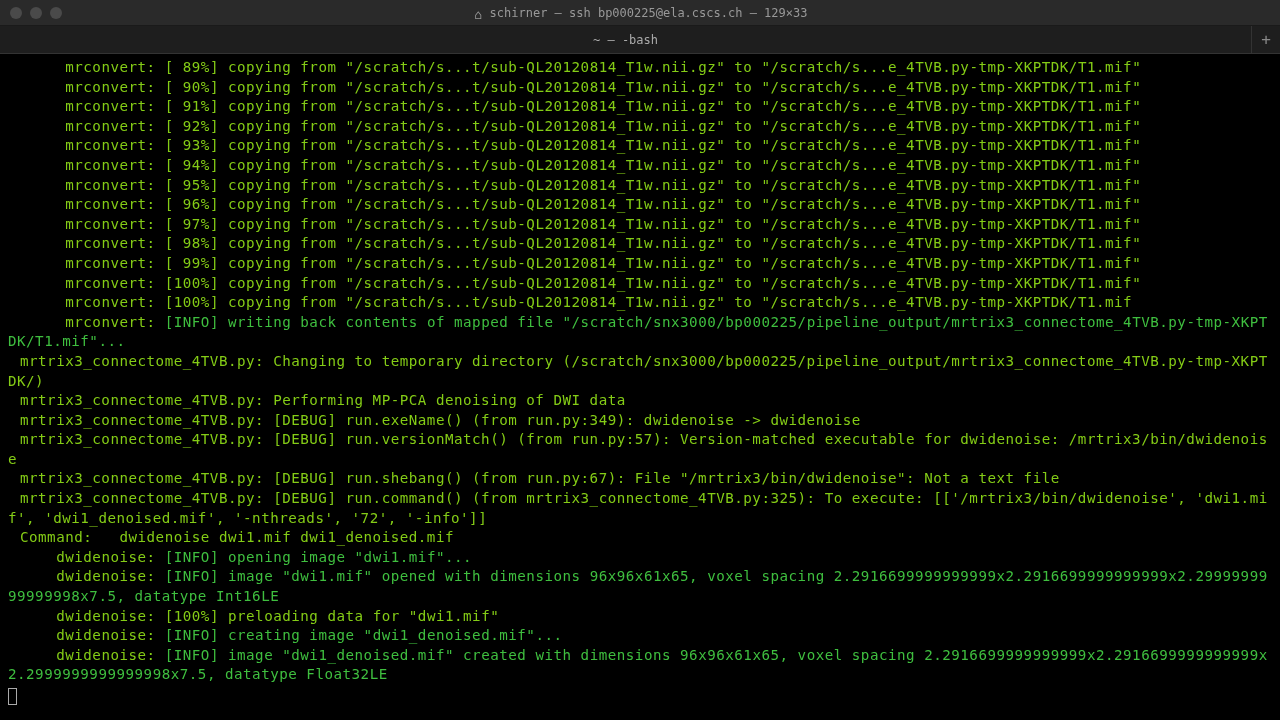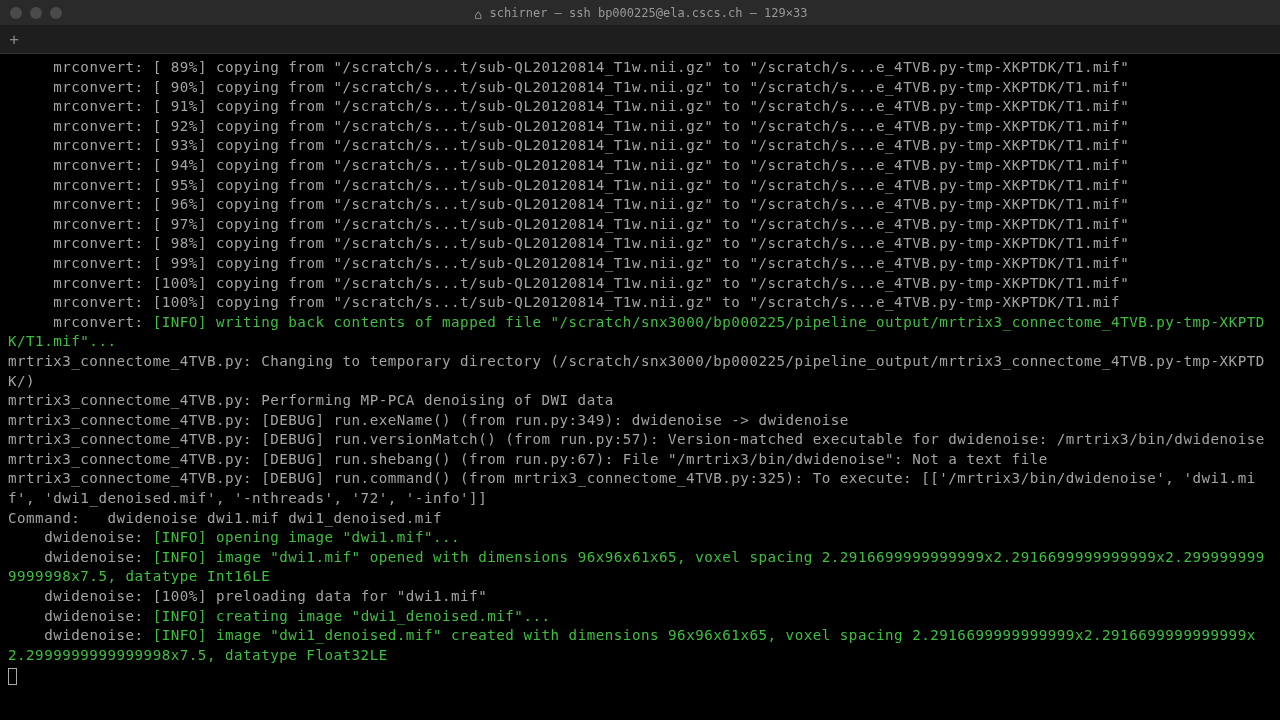--- a/index.html
+++ b/index.html
@@ -88,21 +88,21 @@
     justify-content: center;
   }
   .terminal {
     padding: 4px 8px 4px 8px;
     line-height: 19.6px;
     letter-spacing: 0.5px;
     white-space: pre;
     font-size: 14.2px;
   }
   .line { white-space: pre-wrap; word-break: break-all; }
-  .gray { color: #a3a3a3; }
+  .gray { color: #84cc16; margin-left: 12px; }
   .green { color: #3fbf3f; }
   .cursor {
     display: inline-block;
     width: 9px;
     height: 17px;
     border: 1px solid #aaa;
     vertical-align: bottom;
     margin-top: 2px;
   }
 </style>
@@ -115,16 +115,19 @@
     <div class="traffic-light"></div>
     <div class="traffic-light"></div>
   </div>
   <div class="title-text">
     <span class="home-icon"></span>
     <span>schirner — ssh bp000225@ela.cscs.ch — 129×33</span>
   </div>
 </div>
 
 <div class="tabbar">
+  <div class="tab">
+    <span>~ — -bash</span>
+  </div>
   <div class="tab-new">+</div>
 </div>
 
 <div class="terminal" id="term"><div class="line"><span class="gray">     mrconvert: [ 89%] copying from "/scratch/s...t/sub-QL20120814_T1w.nii.gz" to "/scratch/s...e_4TVB.py-tmp-XKPTDK/T1.mif"</span></div><div class="line"><span class="gray">     mrconvert: [ 90%] copying from "/scratch/s...t/sub-QL20120814_T1w.nii.gz" to "/scratch/s...e_4TVB.py-tmp-XKPTDK/T1.mif"</span></div><div class="line"><span class="gray">     mrconvert: [ 91%] copying from "/scratch/s...t/sub-QL20120814_T1w.nii.gz" to "/scratch/s...e_4TVB.py-tmp-XKPTDK/T1.mif"</span></div><div class="line"><span class="gray">     mrconvert: [ 92%] copying from "/scratch/s...t/sub-QL20120814_T1w.nii.gz" to "/scratch/s...e_4TVB.py-tmp-XKPTDK/T1.mif"</span></div><div class="line"><span class="gray">     mrconvert: [ 93%] copying from "/scratch/s...t/sub-QL20120814_T1w.nii.gz" to "/scratch/s...e_4TVB.py-tmp-XKPTDK/T1.mif"</span></div><div class="line"><span class="gray">     mrconvert: [ 94%] copying from "/scratch/s...t/sub-QL20120814_T1w.nii.gz" to "/scratch/s...e_4TVB.py-tmp-XKPTDK/T1.mif"</span></div><div class="line"><span class="gray">     mrconvert: [ 95%] copying from "/scratch/s...t/sub-QL20120814_T1w.nii.gz" to "/scratch/s...e_4TVB.py-tmp-XKPTDK/T1.mif"</span></div><div class="line"><span class="gray">     mrconvert: [ 96%] copying from "/scratch/s...t/sub-QL20120814_T1w.nii.gz" to "/scratch/s...e_4TVB.py-tmp-XKPTDK/T1.mif"</span></div><div class="line"><span class="gray">     mrconvert: [ 97%] copying from "/scratch/s...t/sub-QL20120814_T1w.nii.gz" to "/scratch/s...e_4TVB.py-tmp-XKPTDK/T1.mif"</span></div><div class="line"><span class="gray">     mrconvert: [ 98%] copying from "/scratch/s...t/sub-QL20120814_T1w.nii.gz" to "/scratch/s...e_4TVB.py-tmp-XKPTDK/T1.mif"</span></div><div class="line"><span class="gray">     mrconvert: [ 99%] copying from "/scratch/s...t/sub-QL20120814_T1w.nii.gz" to "/scratch/s...e_4TVB.py-tmp-XKPTDK/T1.mif"</span></div><div class="line"><span class="gray">     mrconvert: [100%] copying from "/scratch/s...t/sub-QL20120814_T1w.nii.gz" to "/scratch/s...e_4TVB.py-tmp-XKPTDK/T1.mif"</span></div><div class="line"><span class="gray">     mrconvert: [100%] copying from "/scratch/s...t/sub-QL20120814_T1w.nii.gz" to "/scratch/s...e_4TVB.py-tmp-XKPTDK/T1.mif</span></div><div class="line"><span class="gray">     mrconvert: </span><span class="green">[INFO] writing back contents of mapped file "/scratch/snx3000/bp000225/pipeline_output/mrtrix3_connectome_4TVB.py-tmp-XKPTDK/T1.mif"...</span></div><div class="line"><span class="gray">mrtrix3_connectome_4TVB.py: Changing to temporary directory (/scratch/snx3000/bp000225/pipeline_output/mrtrix3_connectome_4TVB.py-tmp-XKPTDK/)</span></div><div class="line"><span class="gray">mrtrix3_connectome_4TVB.py: Performing MP-PCA denoising of DWI data</span></div><div class="line"><span class="gray">mrtrix3_connectome_4TVB.py: [DEBUG] run.exeName() (from run.py:349): dwidenoise -&gt; dwidenoise</span></div><div class="line"><span class="gray">mrtrix3_connectome_4TVB.py: [DEBUG] run.versionMatch() (from run.py:57): Version-matched executable for dwidenoise: /mrtrix3/bin/dwidenoise</span></div><div class="line"><span class="gray">mrtrix3_connectome_4TVB.py: [DEBUG] run.shebang() (from run.py:67): File "/mrtrix3/bin/dwidenoise": Not a text file</span></div><div class="line"><span class="gray">mrtrix3_connectome_4TVB.py: [DEBUG] run.command() (from mrtrix3_connectome_4TVB.py:325): To execute: [['/mrtrix3/bin/dwidenoise', 'dwi1.mif', 'dwi1_denoised.mif', '-nthreads', '72', '-info']]</span></div><div class="line"><span class="gray">Command:   dwidenoise dwi1.mif dwi1_denoised.mif</span></div><div class="line"><span class="gray">    dwidenoise: </span><span class="green">[INFO] opening image "dwi1.mif"...</span></div><div class="line"><span class="gray">    dwidenoise: </span><span class="green">[INFO] image "dwi1.mif" opened with dimensions 96x96x61x65, voxel spacing 2.2916699999999999x2.2916699999999999x2.2999999999999998x7.5, datatype Int16LE</span></div><div class="line"><span class="gray">    dwidenoise: [100%] preloading data for "dwi1.mif"</span></div><div class="line"><span class="gray">    dwidenoise: </span><span class="green">[INFO] creating image "dwi1_denoised.mif"...</span></div><div class="line"><span class="gray">    dwidenoise: </span><span class="green">[INFO] image "dwi1_denoised.mif" created with dimensions 96x96x61x65, voxel spacing 2.2916699999999999x2.2916699999999999x2.2999999999999998x7.5, datatype Float32LE</span></div><div class="line"><span class="cursor"></span></div></div>
 
 </body></html>

